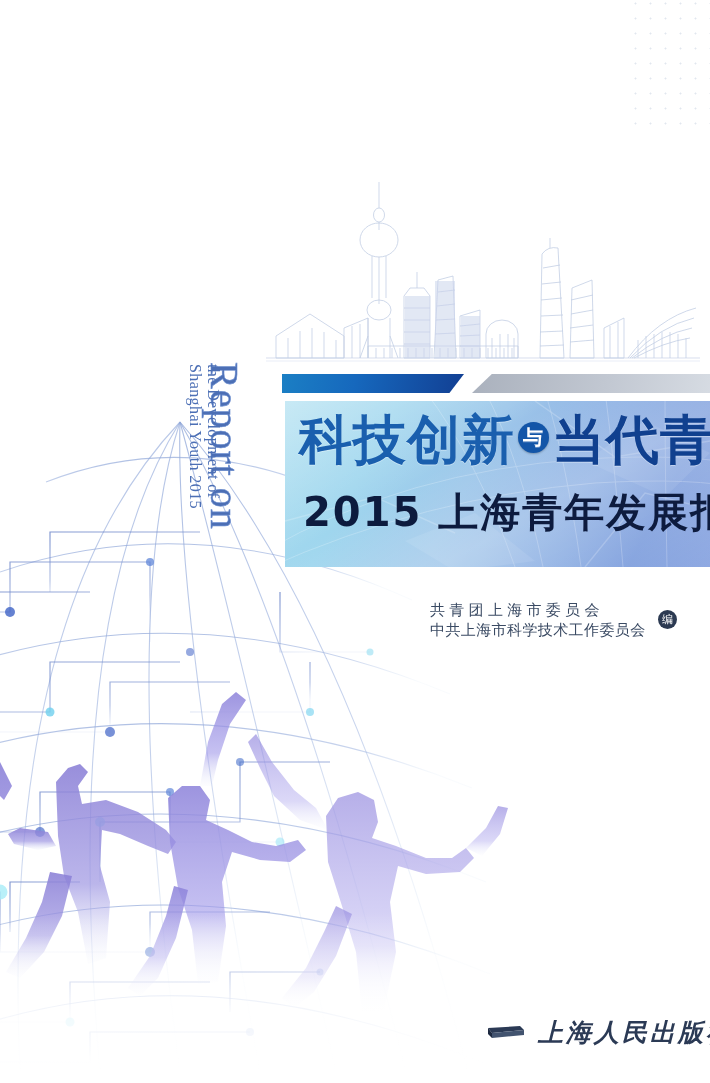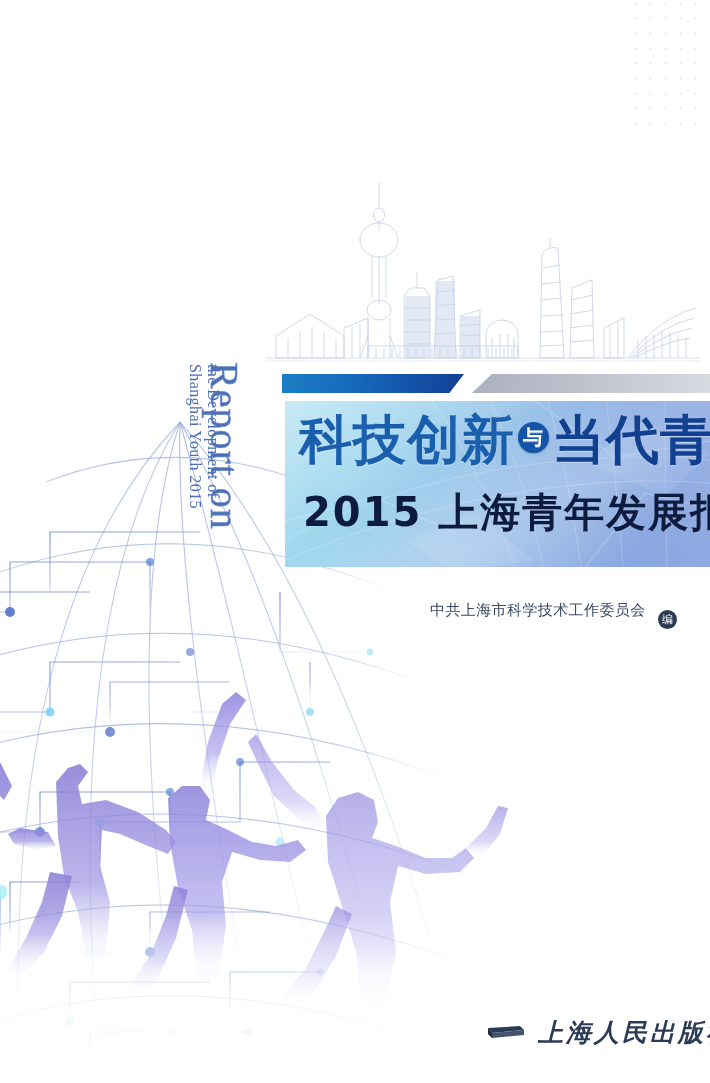--- a/index.html
+++ b/index.html
@@ -446,20 +446,21 @@
     <div class="sheen"></div>
 
     <div id="main-title">
       <span>科技创新</span><span id="badge-yu">与</span><span class="t-dark">当代青年</span>
     </div>
 
     <div id="subtitle">2015 上海青年发展报告</div>
   </div>
 
   <div id="authors">
+    <div id="author-line-1">共青团上海市委员会</div>
     <div id="author-line-2">中共上海市科学技术工作委员会</div>
     <div id="badge-bian">编</div>
   </div>
 
   <div id="publisher">
     <svg id="publisher-mark" viewBox="0 0 40 18">
       <polygon points="2,4 34,2 38,6 6,9" fill="#2b3a55"></polygon>
       <polygon points="6,9 38,6 38,11 6,14" fill="#42536f"></polygon>
       <polygon points="2,4 6,9 6,14 2,10" fill="#1d2940"></polygon>
     </svg>

